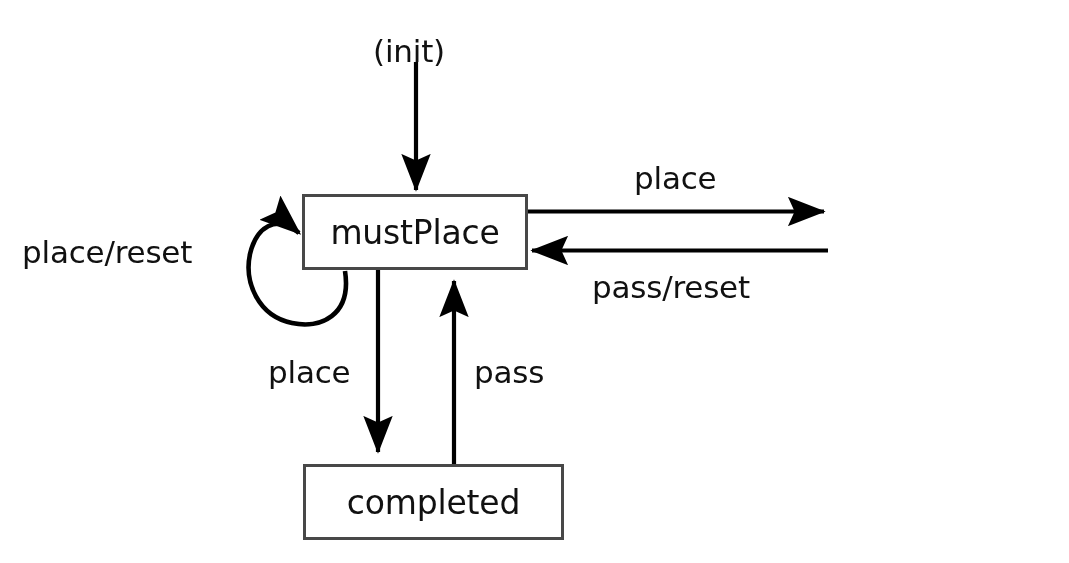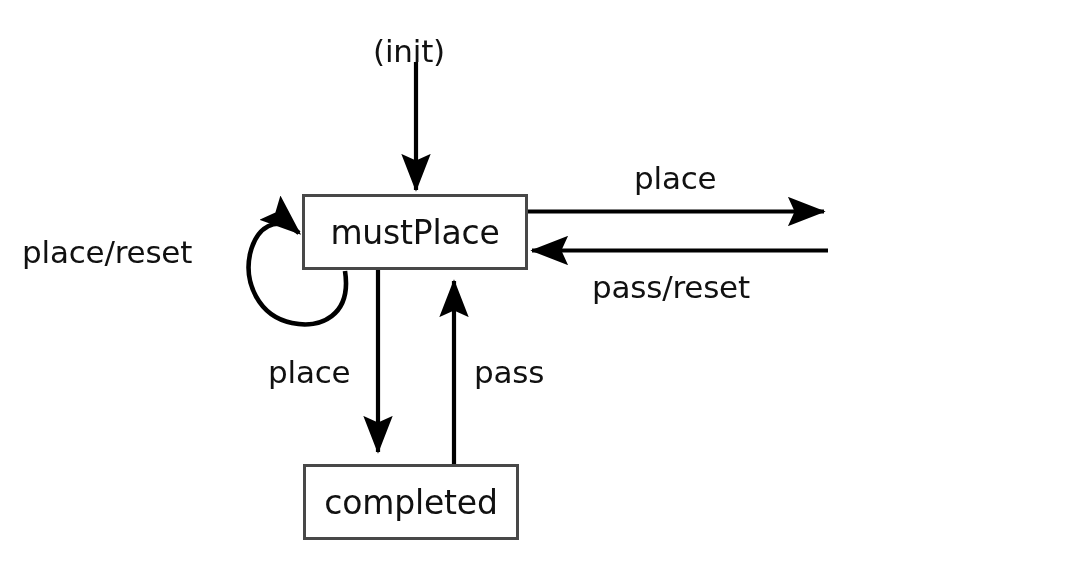--- a/index.html
+++ b/index.html
@@ -49,21 +49,21 @@
     font-family: "DejaVu Sans", "Liberation Sans", sans-serif;
     font-size: 31px;
     color: #111111;
     line-height: 1;
     white-space: nowrap;
     z-index: 4;
     letter-spacing: -0.2px;
   }
   .node-mustplace { left: 302px;  top: 194px; width: 226px; height: 76px; }
   .node-mustpass  { left: 828px;  top: 193px; width: 222px; height: 76px; }
-  .node-completed { left: 303px;  top: 464px; width: 216px; height: 76px; }
+  .node-completed { left: 303px;  top: 464px; width: 261px; height: 76px; }
 
   .label-init        { left: 373px; top: 36px; }
   .label-place-top   { left: 634px; top: 163px; }
   .label-passreset   { left: 592px; top: 272px; }
   .label-placereset  { left: 22px;  top: 237px; }
   .label-place-down  { left: 268px; top: 357px; }
   .label-reset-up    { left: 474px; top: 357px; }
 </style>
 </head>
 <body>

